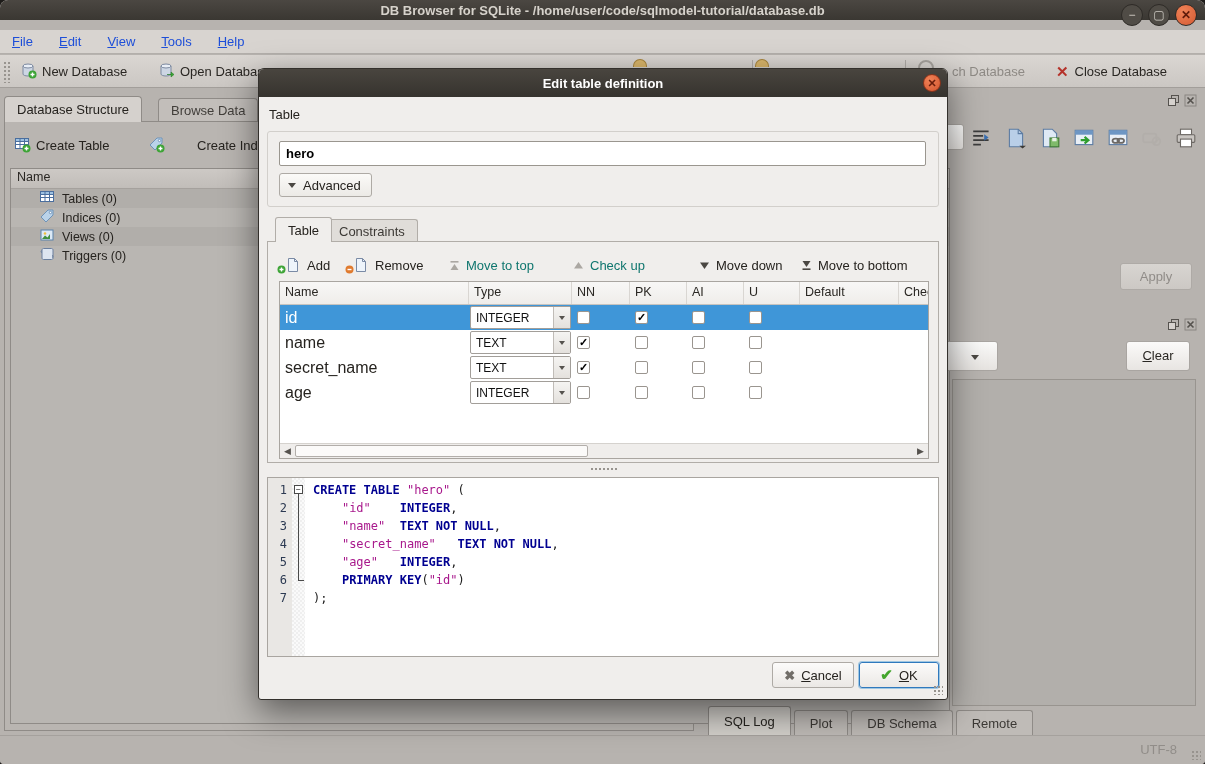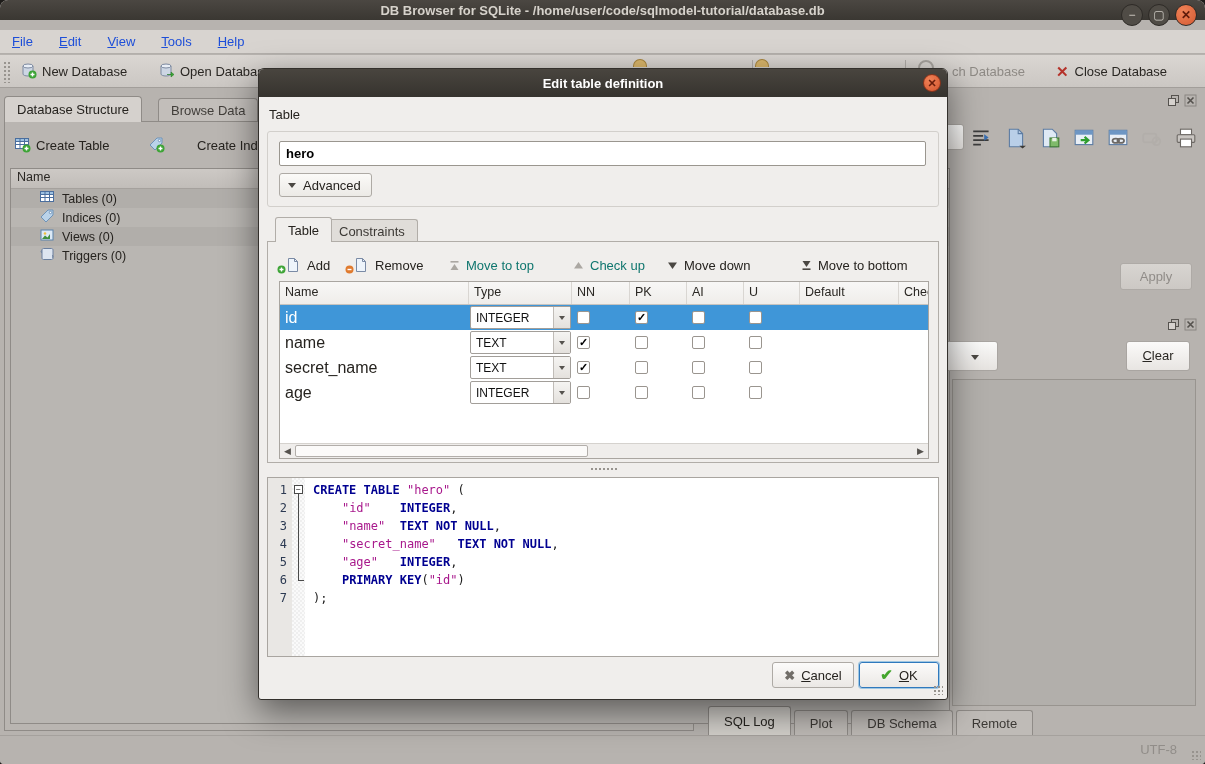--- a/index.html
+++ b/index.html
@@ -349,21 +349,21 @@
           <span>Move to top</span>
         </div>
         <div class="fact disabled" style="left: 314px;">
           <span style="display:flex">
             <svg width="11" height="11" viewBox="0 0 11 11">
               <path d="M5.5 2L10 8.5H1z" fill="#aba7a2"></path>
             </svg>
           </span>
           <span>Check up</span>
         </div>
-        <div class="fact" style="left: 408px;">
+        <div class="fact" style="left: 440px;">
           <span style="display:flex">
             <svg width="11" height="11" viewBox="0 0 11 11">
               <path d="M5.5 9L1 2.5h9z" fill="#4a4742"></path>
             </svg>
           </span>
           <span>Move down</span>
         </div>
         <div class="fact" style="left: 542px;">
           <span style="display:flex">
             <svg width="11" height="11" viewBox="0 0 11 11">

